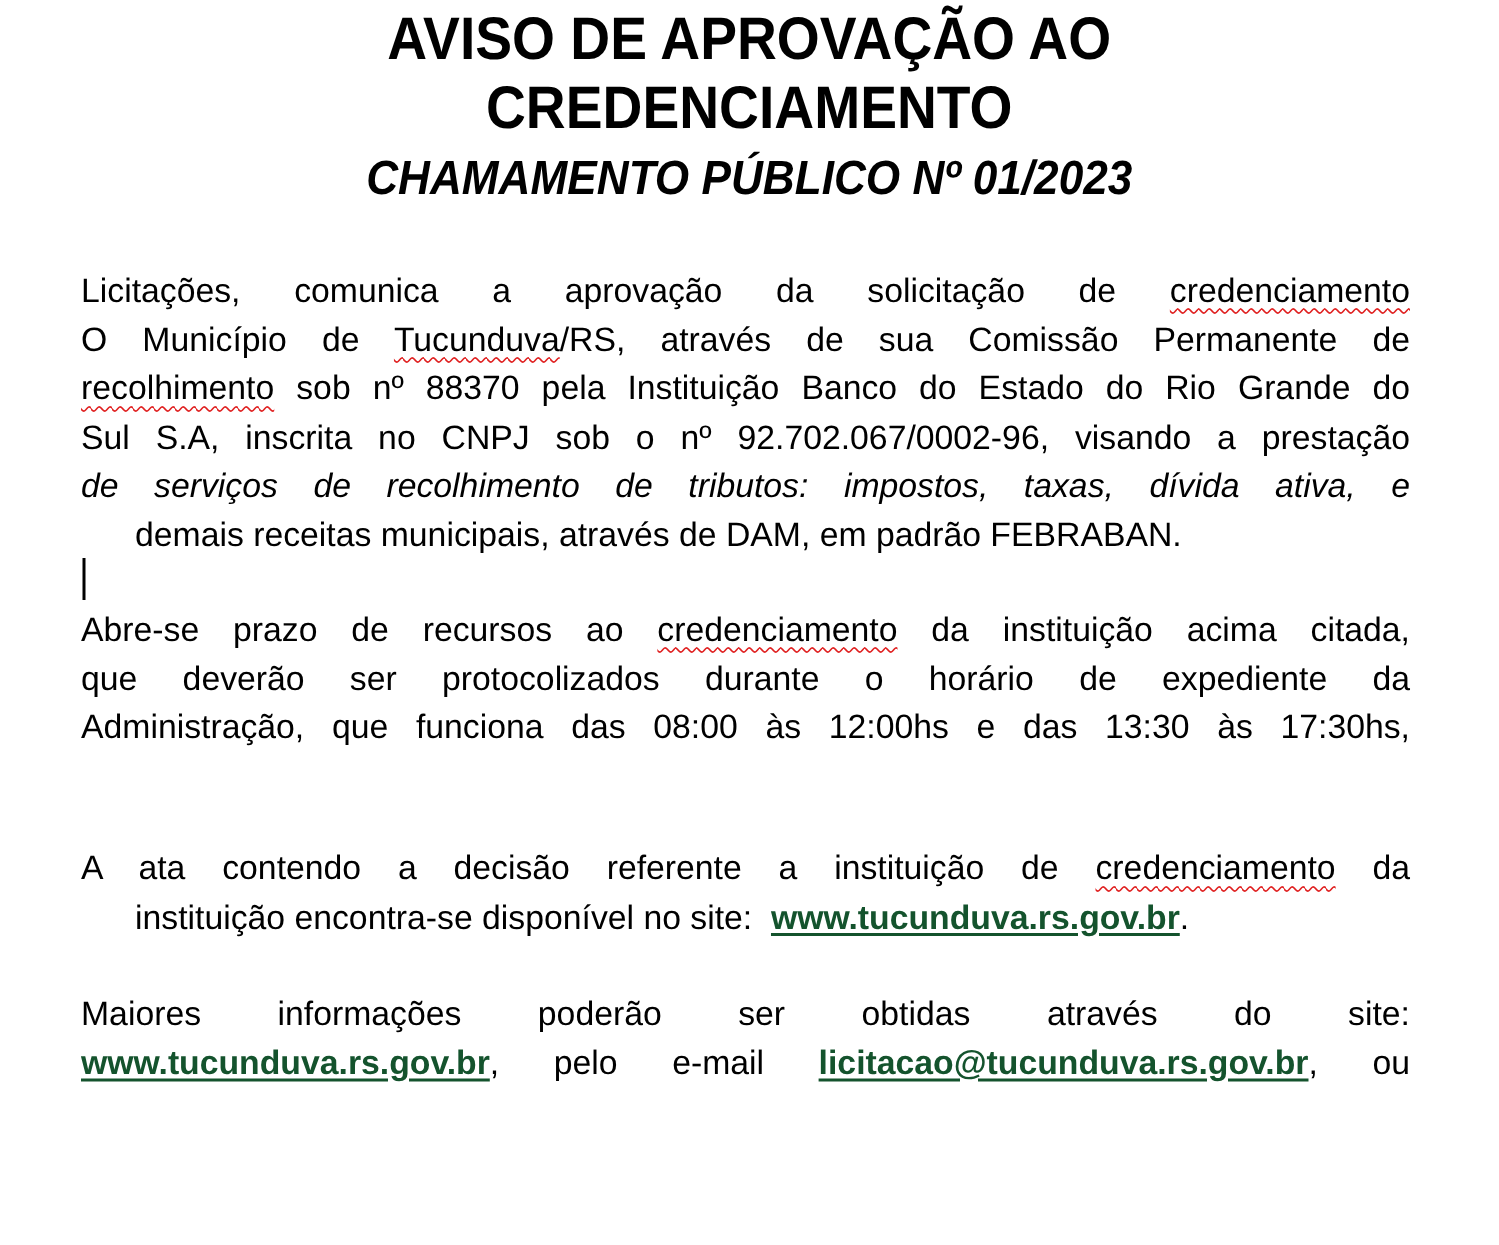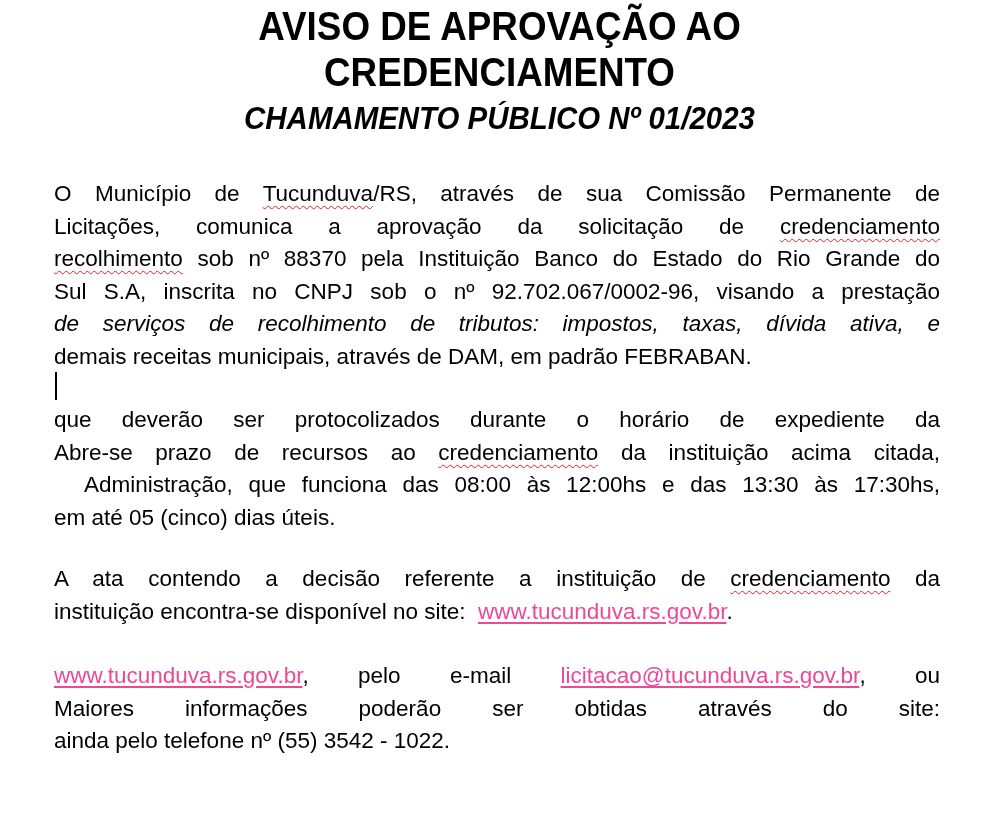--- a/index.html
+++ b/index.html
@@ -9,61 +9,59 @@
            font-weight:bold; font-size:40px; line-height:44px; letter-spacing:0px;
            transform:scaleX(0.92); transform-origin:center; }
   .t1 { top:4px; }
   .t2 { top:50px; }
   .subtitle { position:absolute; top:98px; left:0; width:999px; text-align:center;
               font-weight:bold; font-style:italic; font-size:32px; line-height:40px;
               transform:scaleX(0.92); transform-origin:center; }
   .para { position:absolute; left:54px; width:886px; font-size:22.5px; line-height:32.5px;
           text-align:justify; text-align-last:left; }
   .para .line { display:block; text-align:justify; text-align-last:justify; white-space:nowrap; }
-  .para .line.last { text-align-last:left; }
+  .para .line.last { text-align-last:left;margin-left:36px; }
   .spell { text-decoration:underline wavy #e02020; text-decoration-thickness:1px; text-underline-offset:4px; }
-  a.link { color:#ec4899; text-decoration:underline; text-underline-offset:3px; }
+  a.link { color:#14532d; text-decoration:underline; text-underline-offset:3px;font-weight:bold; }
   .cursor { position:absolute; left:55px; top:372px; width:2px; height:28px; background:#000; }
   .p1 { top:178px; }
   .p2 { top:404px; }
   .p3 { top:563px; }
   .p4 { top:660px; }
   .p5 { top:834px; }
 </style>
 </head>
 <body>
 
 <div class="title t1">AVISO DE APROVAÇÃO AO</div>
 <div class="title t2">CREDENCIAMENTO</div>
 <div class="subtitle">CHAMAMENTO PÚBLICO Nº 01/2023</div>
 
 <div class="para p1">
+  <span class="line" style="white-space: normal; display: block; text-align: justify; text-align-last: justify;"><span>Licitações, comunica a aprovação da solicitação de </span><span class="spell">credenciamento</span></span>
   <span class="line" style="white-space: normal; display: block; text-align: justify; text-align-last: justify;"><span>O Município de </span><span class="spell">Tucunduva</span><span>/RS, através de sua Comissão Permanente de</span></span>
-  <span class="line" style="white-space: normal; display: block; text-align: justify; text-align-last: justify;"><span>Licitações, comunica a aprovação da solicitação de </span><span class="spell">credenciamento</span></span>
   <span class="line" style="white-space: normal; display: block; text-align: justify; text-align-last: justify;"><span class="spell">recolhimento</span><span> sob nº 88370 pela Instituição Banco do Estado do Rio Grande do</span></span>
   <span class="line" style="white-space: normal; display: block; text-align: justify; text-align-last: justify;">Sul S.A, inscrita no CNPJ sob o nº 92.702.067/0002-96, visando a prestação</span>
   <span class="line" style="white-space: normal; display: block; text-align: justify; text-align-last: justify; font-style: italic;">de serviços de recolhimento de tributos: impostos, taxas, dívida ativa, e</span>
   <span class="line last">demais receitas municipais, através de DAM, em padrão FEBRABAN.</span>
 </div>
 
 <div class="cursor"></div>
 
 <div class="para p2">
+  <span class="line" style="white-space: normal; display: block; text-align: justify; text-align-last: justify;"><span>Abre-se prazo de recursos ao </span><span class="spell">credenciamento</span><span> da instituição acima citada,</span></span>
   <span class="line" style="white-space: normal; display: block; text-align: justify; text-align-last: justify;">que deverão ser protocolizados durante o horário de expediente da</span>
-  <span class="line" style="white-space: normal; display: block; text-align: justify; text-align-last: justify;"><span>Abre-se prazo de recursos ao </span><span class="spell">credenciamento</span><span> da instituição acima citada,</span></span>
-  <span class="line" style="white-space: normal; display: block; text-align: justify; text-align-last: justify; margin-left: 30px;">Administração, que funciona das 08:00 às 12:00hs e das 13:30 às 17:30hs,</span>
-  <span class="line last">em até 05 (cinco) dias úteis.</span>
+  <span class="line" style="white-space: normal; display: block; text-align: justify; text-align-last: justify;">Administração, que funciona das 08:00 às 12:00hs e das 13:30 às 17:30hs,</span>
 </div>
 
 <div class="para p3">
   <span class="line" style="white-space: normal; display: block; text-align: justify; text-align-last: justify;"><span>A ata contendo a decisão referente a instituição de </span><span class="spell">credenciamento</span><span> da</span></span>
   <span class="line last"><span style="white-space:pre">instituição encontra-se disponível no site:  </span><a class="link">www.tucunduva.rs.gov.br</a><span>.</span></span>
 </div>
 
 <div class="para p4">
+  <span class="line" style="white-space: normal; display: block; text-align: justify; text-align-last: justify;"> Maiores informações poderão ser obtidas através do site:</span>
   <span class="line" style="white-space: normal; display: block; text-align: justify; text-align-last: justify;"><a class="link">www.tucunduva.rs.gov.br</a><span>, pelo e-mail </span><a class="link">licitacao@tucunduva.rs.gov.br</a><span>, ou</span></span>
-  <span class="line" style="white-space: normal; display: block; text-align: justify; text-align-last: justify;"> Maiores informações poderão ser obtidas através do site:</span>
-  <span class="line last">ainda pelo telefone nº (55) 3542 - 1022.</span>
 </div>
 
 <div class="para p5">
   <span class="line last"><span class="spell">Tucunduva</span><span>/RS, 31 de março de 2023.</span></span>
 </div>
 
 </body></html>

